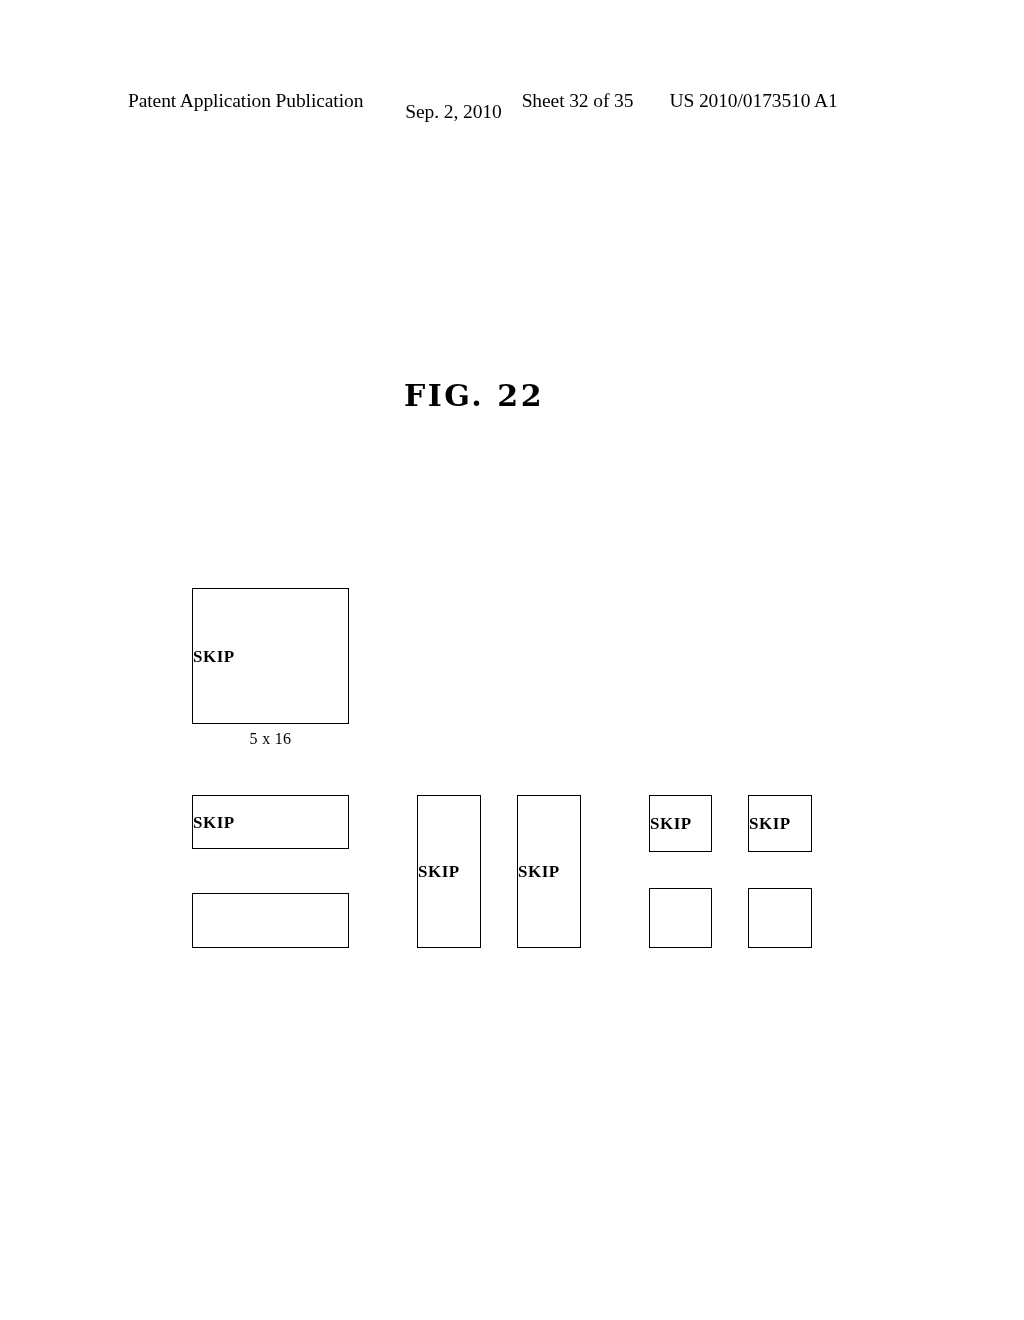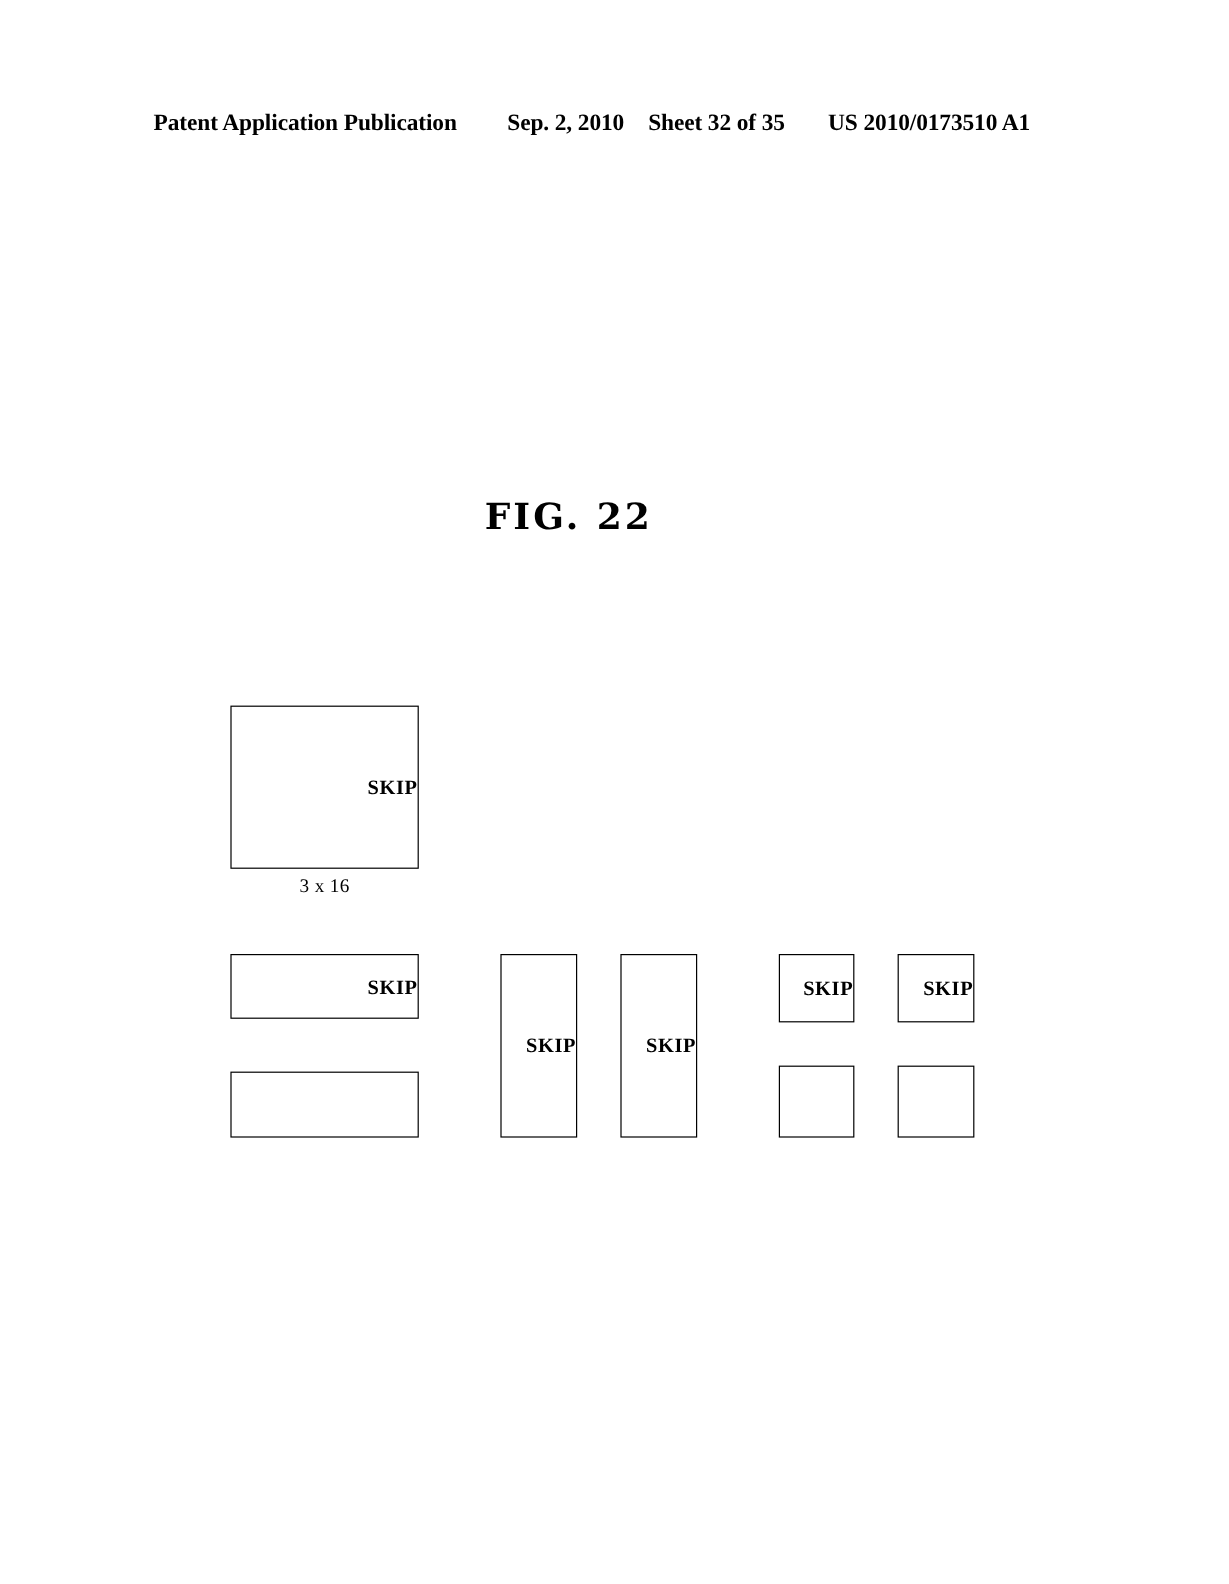--- a/index.html
+++ b/index.html
@@ -17,23 +17,23 @@
   }
 
   
   .page-header {
     position: absolute;
     left: 128px;
     top: 88px;
     width: 768px;
     height: 26px;
     display: flex;
-    align-items: flex-end;
-    font-family: "Liberation Serif", "DejaVu Serif", serif;
-    font-weight: bold;
+    align-items: center;
+    font-family: "Liberation Serif", "DejaVu Serif", serif;
+    font-weight: normal;
     font-size: 19.5px;
     letter-spacing: -0.1px;
     white-space: nowrap;
   }
   .hdr-pub   { flex: 0 0 auto; }
   .hdr-gap-a { flex: 0 0 42px; }
   .hdr-date  { flex: 0 0 auto; margin-top: 21px; }
   .hdr-gap-b { flex: 0 0 20px; }
   .hdr-sheet { flex: 0 0 auto; }
   .hdr-gap-c { flex: 0 0 36px; }
@@ -43,40 +43,39 @@
   .fig-title {
     position: absolute;
     left: 0;
     top: 378px;
     width: 948px;
     text-align: center;
     font-family: "DejaVu Serif", "Liberation Serif", serif;
     font-size: 30px;
     font-weight: 700;
     letter-spacing: 2.5px;
-    margin-top: 36px;
   }
 
   
   .drawing {
     position: absolute;
     left: 0;
     top: 0;
     width: 1024px;
     height: 1320px;
   }
 
   .blk {
     position: absolute;
     box-sizing: border-box;
     border: 1.6px solid #000000;
     background: #ffffff;
     display: flex;
     align-items: center;
-    justify-content: flex-end;
+    justify-content: flex-start;
   }
   .blk .lbl {
     font-family: "Liberation Serif", "DejaVu Serif", serif;
     font-size: 17px;
     font-weight: 600;
     letter-spacing: 0.5px;
     line-height: 1;
     color: #000000;
   }
 
@@ -170,21 +169,21 @@
   <span class="hdr-num">US 2010/0173510 A1</span>
 </div>
 
 <div class="fig-title">FIG. 22</div>
 
 <div class="drawing">
 
   <div class="blk" id="mb16x16">
     <span class="lbl">SKIP</span>
   </div>
-  <div class="caption" id="cap16x16">3 x 16</div>
+  <div class="caption" id="cap16x16">5 x 16</div>
 
   <div class="blk" id="mb16x8-top">
     <span class="lbl">SKIP</span>
   </div>
 
   <div class="blk" id="mb16x8-bottom">
     <span class="lbl"></span>
   </div>
 
   <div class="blk" id="mb8x16-left">

